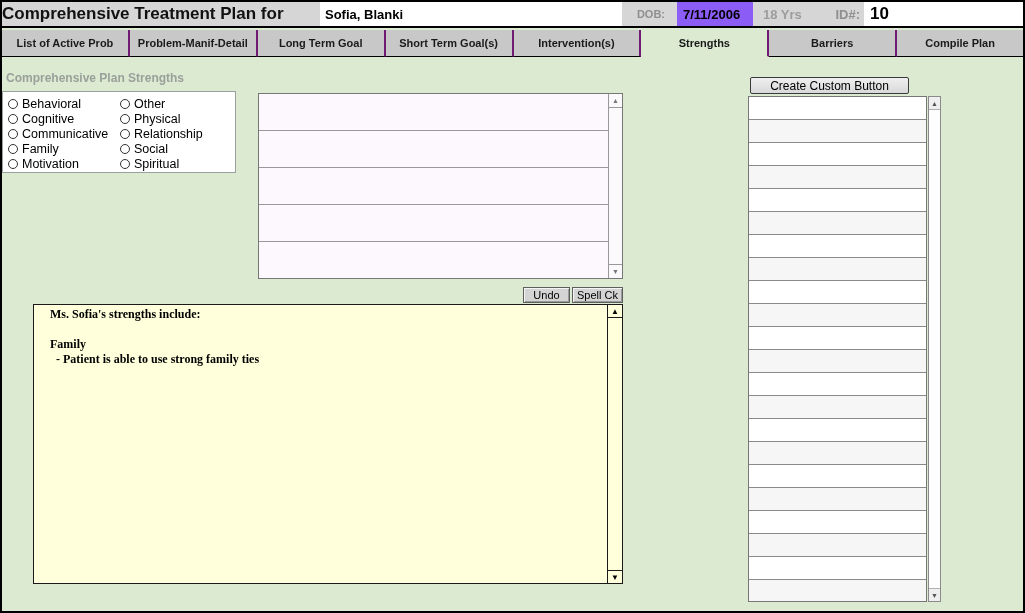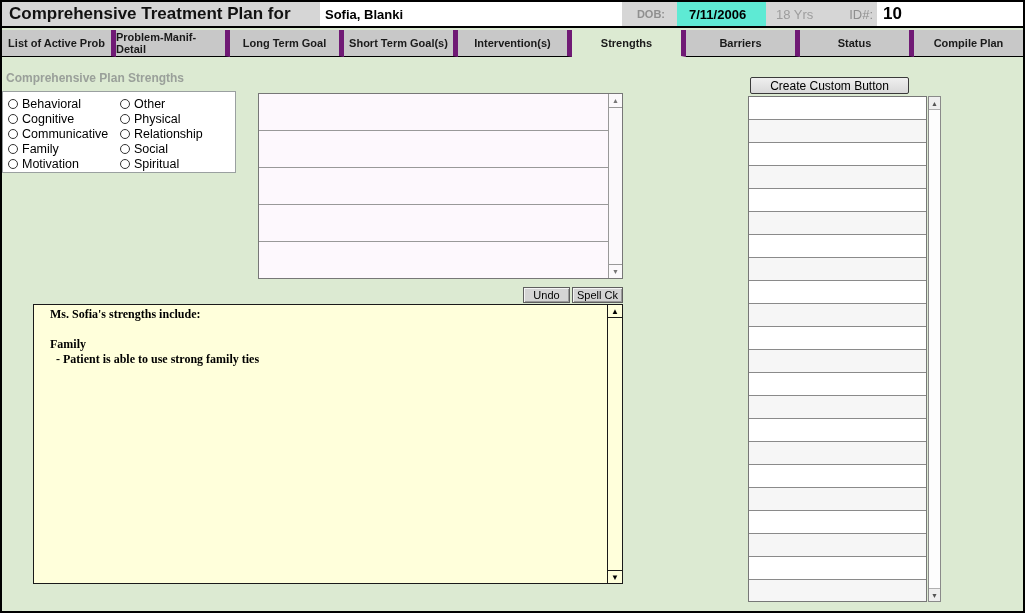--- a/index.html
+++ b/index.html
@@ -4,30 +4,30 @@
 <style>
   html,body{margin:0;padding:0;background:#808080;}
   *{box-sizing:border-box;font-family:"Liberation Sans",sans-serif;}
   .window{
     position:relative;width:1025px;height:613px;
     border:2px solid #000;background:#dcead2;overflow:hidden;
   }
   
   .header{position:absolute;left:0;top:0;width:1021px;height:26px;display:flex;border-bottom:2px solid #000;}
   .hseg{display:flex;align-items:center;height:100%;overflow:hidden;}
-  .seg-title{width:318px;background:#d6d6d6;font-weight:bold;font-size:17px;color:#111;padding-left:7px;}
+  .seg-title{width:318px;background:#d6d6d6;font-weight:bold;font-size:17px;color:#111;}
   .seg-name{width:302px;background:#fff;font-weight:bold;font-size:13px;color:#000;padding-left:5px;}
   .seg-doblabel{width:55px;background:#d6d6d6;font-weight:bold;font-size:11px;color:#8f8f8f;justify-content:flex-end;padding-right:12px;}
-  .seg-dob{width:89px;background:#5eead4;font-weight:bold;font-size:13px;color:#000;padding-left:12px;}
-  .seg-ageid{width:111px;background:#d6d6d6;font-weight:normal;font-size:13px;color:#9d9d9d;justify-content:space-between;padding:0 4px 0 10px;}
+  .seg-dob{width:76px;background:#8b5cf6;font-weight:bold;font-size:13px;color:#000;padding-left:6px;}
+  .seg-ageid{width:111px;background:#d6d6d6;font-weight:bold;font-size:13px;color:#9d9d9d;justify-content:space-between;padding:0 4px 0 10px;}
   .seg-id{flex:1;background:#fff;font-weight:bold;font-size:17px;color:#000;padding-left:6px;}
   
   .tabs{position:absolute;left:0;top:28px;width:1021px;height:27px;display:flex;}
   .tab{flex:1;display:flex;align-items:center;justify-content:center;
-       background:#c8c8c8;border-right:5px solid #701a75;border-bottom:1px solid #000;
+       background:#c8c8c8;border-right:2px solid #701a75;border-bottom:1px solid #000;
        font-size:11px;font-weight:bold;color:#1a1a1a;cursor:default;}
   .tab:last-child{border-right:none;}
   .tab.active{background:#dcead2;border-bottom:1px solid transparent;}
   
   .plan-heading{position:absolute;left:4px;top:69px;font-size:12px;font-weight:bold;color:#9aa09a;}
   .radio-box{position:absolute;left:0;top:89px;width:234px;height:82px;background:#fff;border:1px solid #9aa0a0;padding:4px 0 0 5px;}
   .radio-grid{display:grid;grid-template-columns:112px 1fr;grid-auto-rows:15px;}
   .radio-item{display:flex;align-items:center;gap:4px;}
   .radio-circle{width:10px;height:10px;border:1px solid #333;border-radius:50%;background:#fff;flex:0 0 auto;}
   .radio-label{font-size:12.5px;color:#000;white-space:nowrap;}
@@ -81,21 +81,20 @@
   </div>
 
   <div class="tabs" id="tabs">
       <div class="tab">List of Active Prob</div>
       <div class="tab">Problem-Manif-Detail</div>
       <div class="tab">Long Term Goal</div>
       <div class="tab">Short Term Goal(s)</div>
       <div class="tab">Intervention(s)</div>
       <div class="tab active">Strengths</div>
       <div class="tab">Barriers</div>
-      <div class="tab">Status</div>
       <div class="tab">Compile Plan</div>
     </div>
 
   <div class="plan-heading">Comprehensive Plan Strengths</div>
   <div class="radio-box">
     <div class="radio-grid" id="radio-grid">
         <div class="radio-item">
           <span class="radio-circle"></span>
           <span class="radio-label">Behavioral</span>
         </div>

